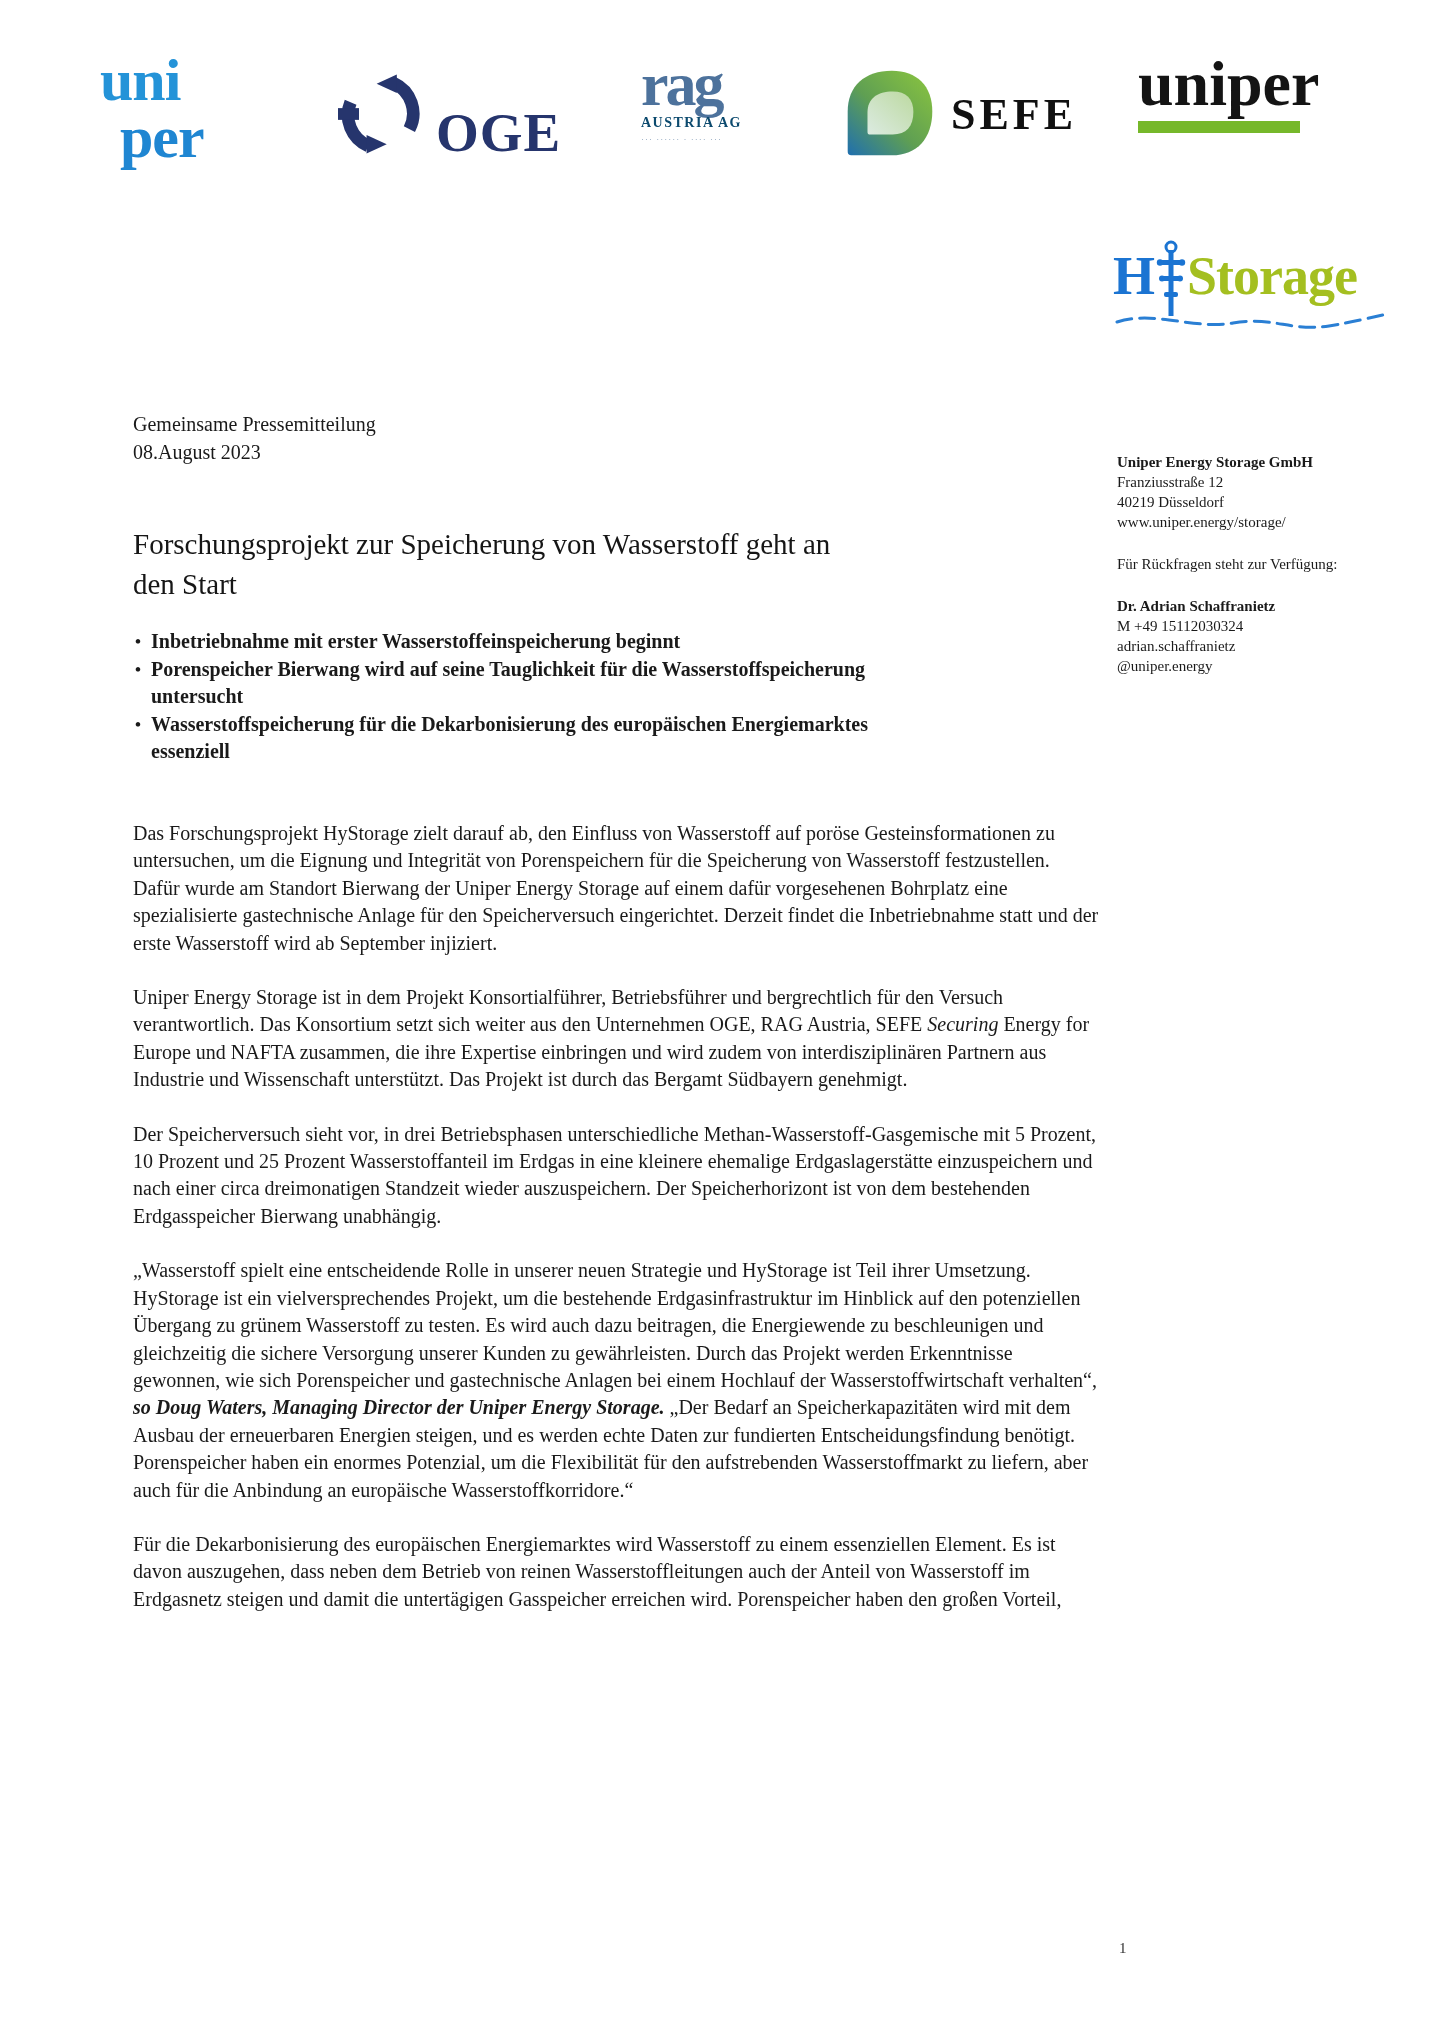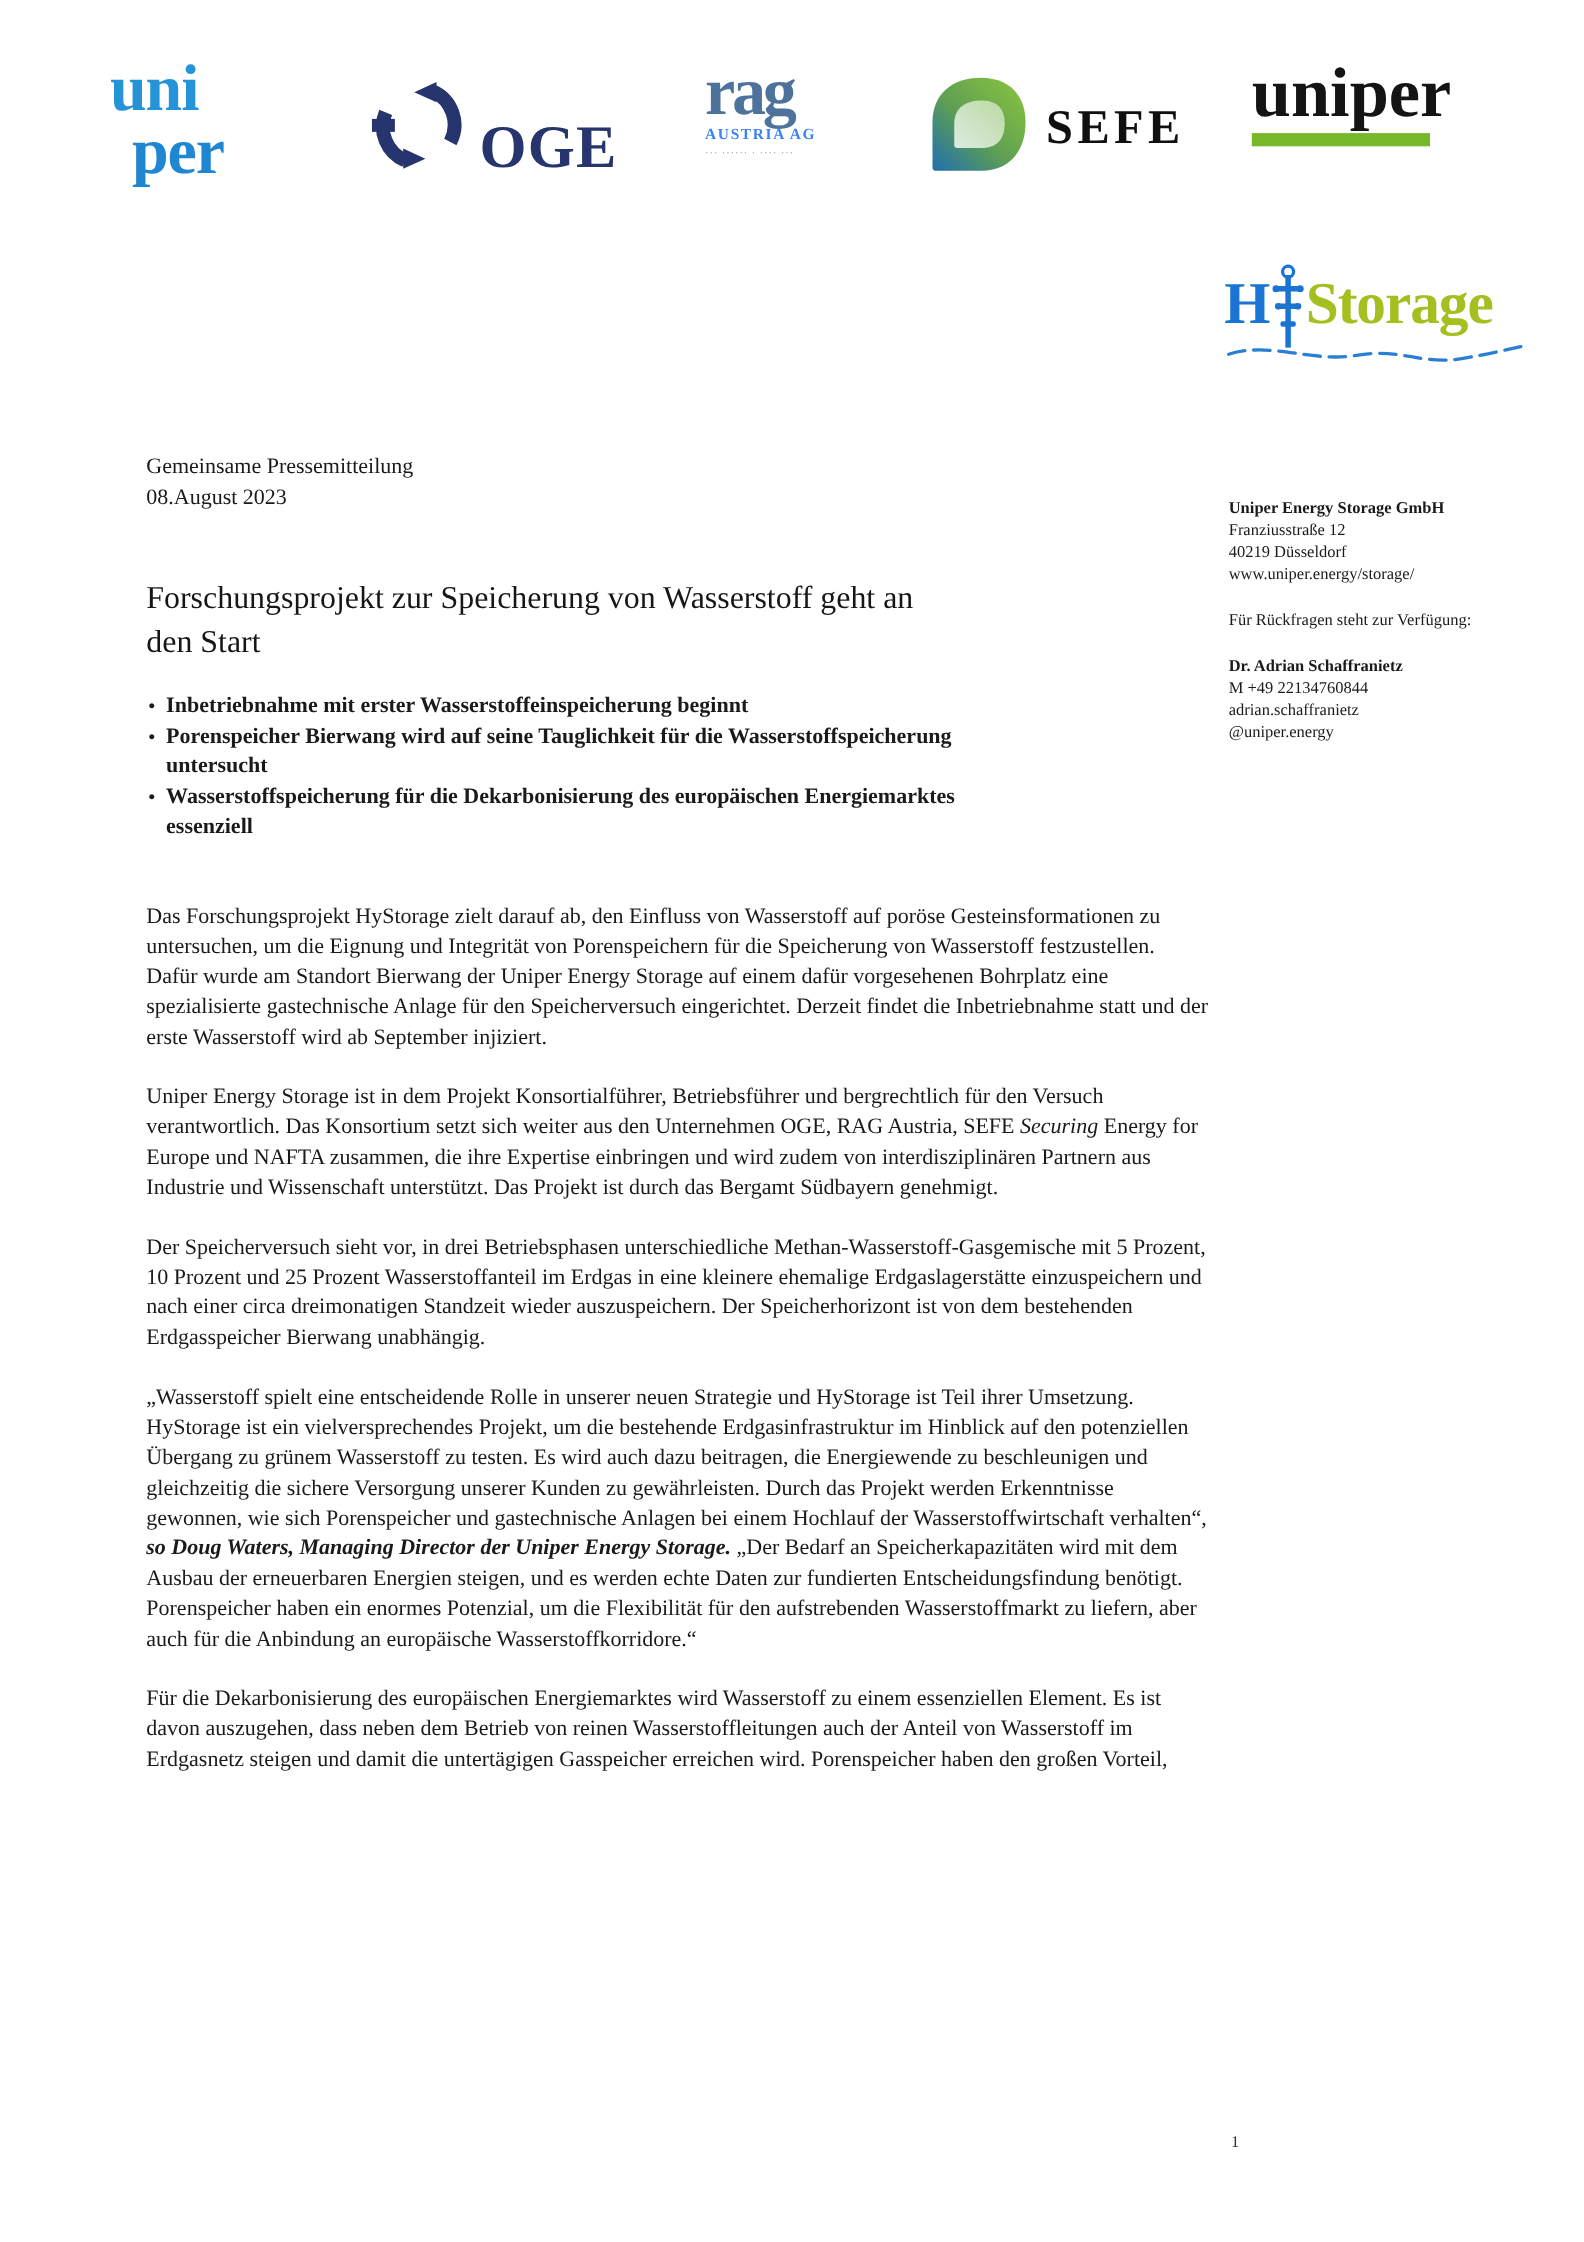--- a/index.html
+++ b/index.html
@@ -11,21 +11,21 @@
   
   .logo-uniper { position:absolute; left:100px; top:52px; font-weight:700; font-size:60px;
                  line-height:57px; letter-spacing:-1px; color:#2493d8; }
   .logo-uniper .l2 { display:block; margin-left:20px; color:#1f86d2; }
 
   .logo-oge { position:absolute; left:338px; top:72px; display:flex; align-items:flex-end; gap:14px; }
   .logo-oge .oge-text { font-size:55px; font-weight:800; color:#26356d; letter-spacing:1px; line-height:1; }
 
   .logo-rag { position:absolute; left:641px; top:56px; }
   .rag-word { font-size:62px; line-height:56px; font-weight:700; color:#4d729c; letter-spacing:-3px; }
-  .rag-sub  { font-size:14px; font-weight:700; color:#3b82f6; letter-spacing:1.5px; margin-top:3px; }
+  .rag-sub  { font-size:14px; font-weight:700; color:#0c4a6e; letter-spacing:1.5px; margin-top:3px; }
   .rag-tag  { font-size:9px;  color:#7e98b5; letter-spacing:1px; margin-top:3px; filter:blur(0.5px); }
 
   .logo-sefe { position:absolute; left:845px; top:68px; display:flex; align-items:center; gap:16px;justify-content:space-between; }
   .sefe-text { font-size:44px; font-weight:800; color:#101010; letter-spacing:4px; line-height:1; }
 
   .logo-nafta { position:absolute; left:1138px; top:52px; }
   .nafta-word { font-size:64px; font-weight:800; color:#141414; line-height:1; }
   .nafta-bar  { width:162px; height:12px; background:#76b82a; margin-top:5px; }
 
   
@@ -157,21 +157,21 @@
       <span class="sb-bold">Uniper Energy Storage GmbH</span>
       <span>Franziusstraße 12</span>
       <span>40219 Düsseldorf</span>
       <span>www.uniper.energy/storage/</span>
     </div>
     <div class="sb-block">
       <span>Für Rückfragen steht zur Verfügung:</span>
     </div>
     <div class="sb-block">
       <span class="sb-bold">Dr. Adrian Schaffranietz</span>
-      <span>M +49 22134760844</span>
+      <span>M +49 15112030324</span>
       <span>adrian.schaffranietz</span>
       <span>@uniper.energy</span>
     </div>
   </div>
 
   <div class="title">Forschungsprojekt zur Speicherung von Wasserstoff geht an den Start</div>
 
   <ul class="bullets">
     <li>Inbetriebnahme mit erster Wasserstoffeinspeicherung beginnt</li>
     <li>Porenspeicher Bierwang wird auf seine Tauglichkeit für die Wasserstoffspeicherung untersucht</li>

